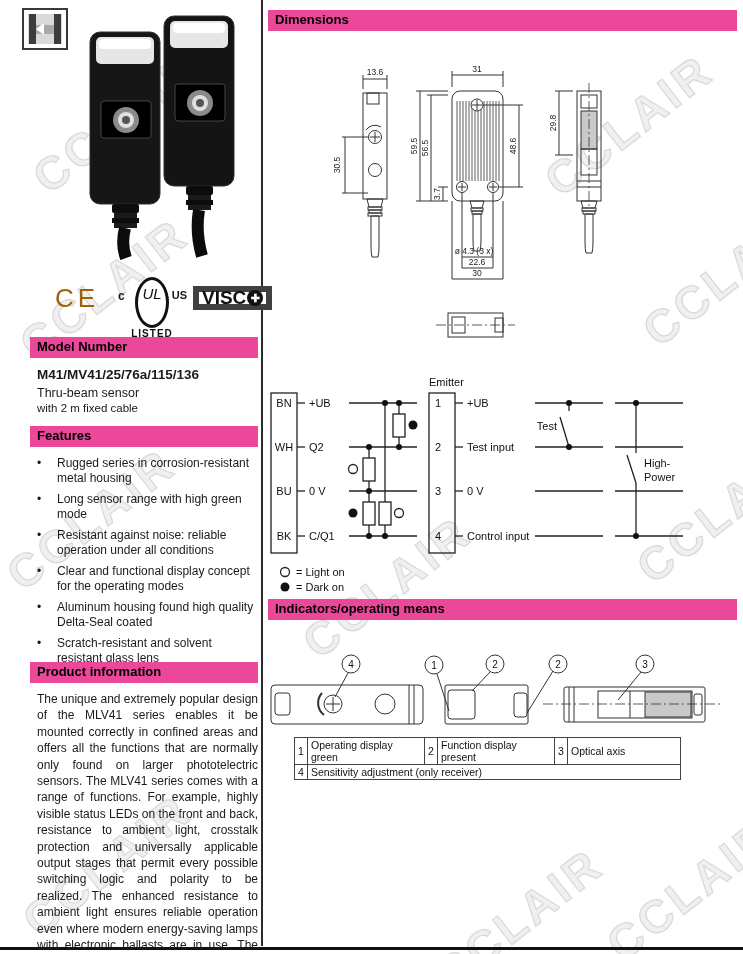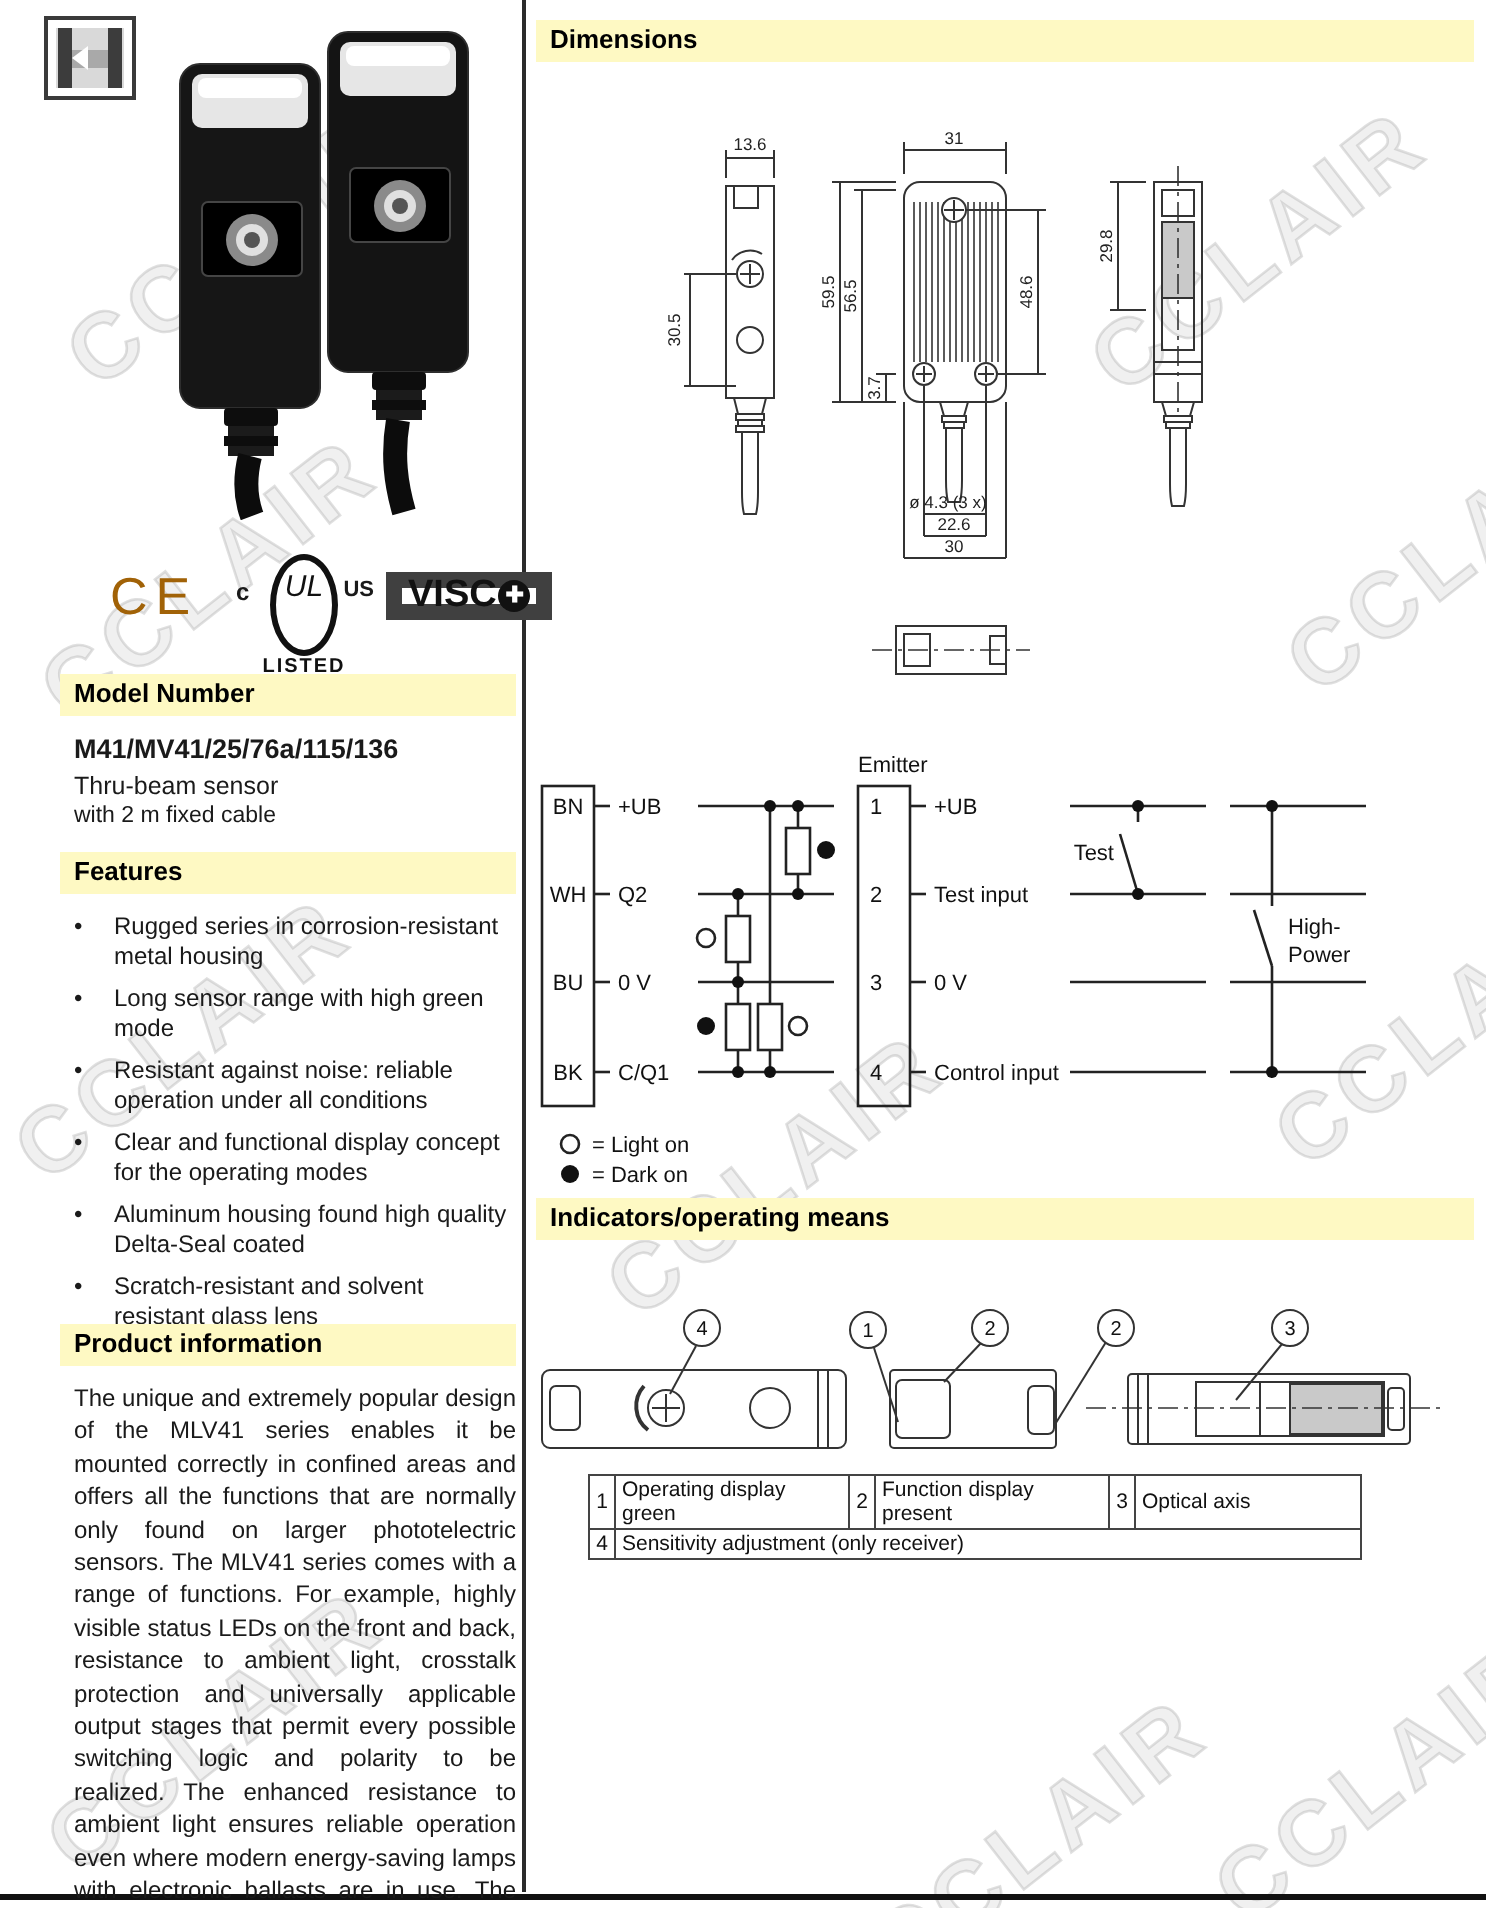--- a/index.html
+++ b/index.html
@@ -14,27 +14,27 @@
 .type-icon .bar.l{left:1px}.type-icon .bar.r{right:1px}
 .type-icon .beam{position:absolute;left:8px;right:8px;top:11px;height:9px;background:#a9a9a9}
 .type-icon .tri{position:absolute;left:8px;top:9px;width:0;height:0;border-top:6px solid transparent;border-bottom:6px solid transparent;border-right:8px solid #fff}
 .photo{position:absolute;left:64px;top:4px;z-index:1}
 .ce-mark{position:absolute;left:55px;top:283px;font-size:26px;letter-spacing:4px;color:#a16207;z-index:1}
 .ul-mark{position:absolute;left:119px;top:277px;width:66px;z-index:1;text-align:center}
 .ul-circle{position:relative;display:inline-block;width:34px;height:51px;border:3px solid #111;border-radius:50%;line-height:28px;font-weight:normal;font-style:italic;font-size:15px;color:#111}
 .ul-c{position:absolute;left:-1px;top:12px;font-weight:bold;font-size:12px}
 .ul-us{position:absolute;right:-2px;top:12px;font-weight:bold;font-size:11px}
 .ul-listed{font-weight:bold;font-size:10px;letter-spacing:1px;margin-top:0px;color:#111}
-.visco{position:absolute;left:193px;top:286px;display:flex;align-items:center;border:8px solid #404040;padding:0 3px;height:24px;z-index:1;background:#fff}
+.visco{position:absolute;left:193px;top:286px;display:flex;align-items:center;border:6px solid #404040;padding:0 3px;height:24px;z-index:1;background:#fff}
 .visco .vtxt{font-weight:bold;font-size:19px;color:#111;letter-spacing:0}
 .visco .vo{display:inline-block;width:16px;height:16px;border-radius:50%;background:#111;color:#fff;font-size:11px;line-height:16px;text-align:center;font-weight:bold;margin-left:1px}
 .left-col{position:absolute;left:30px;top:337px;width:228px;z-index:1}
 .prod-info{position:absolute;left:30px;top:662px;width:228px;z-index:1}
 .right-col{position:absolute;left:268px;top:10px;width:469px;z-index:1}
-.sec-h{background:#fef9c3;font-size:13px;font-weight:bold;color:#000;padding:3px 7px 4px;line-height:14px}
+.sec-h{background:#ec4899;font-size:13px;font-weight:bold;color:#000;padding:3px 7px 4px;line-height:14px}
 .bar2{margin-top:4px}
 .bar3{margin-top:6px}
 .model-no{font-size:13.5px;font-weight:bold;margin:9px 0 4px 7px}
 .model-type{font-size:12.5px;margin:4px 0 2px 7px}
 .model-cable{font-size:11.5px;margin:2px 0 12px 7px}
 .feat-list{margin:9px 0 0 7px}
 .feat-item{display:flex;margin-bottom:6px;font-size:12px;line-height:15px}
 .feat-item .bullet{width:20px;flex:none}
 .prod-text{font-size:12px;line-height:16.4px;text-align:justify;margin:8px 0 0 7px;width:221px}
 .dim-svg{display:block;margin-top:4px}

